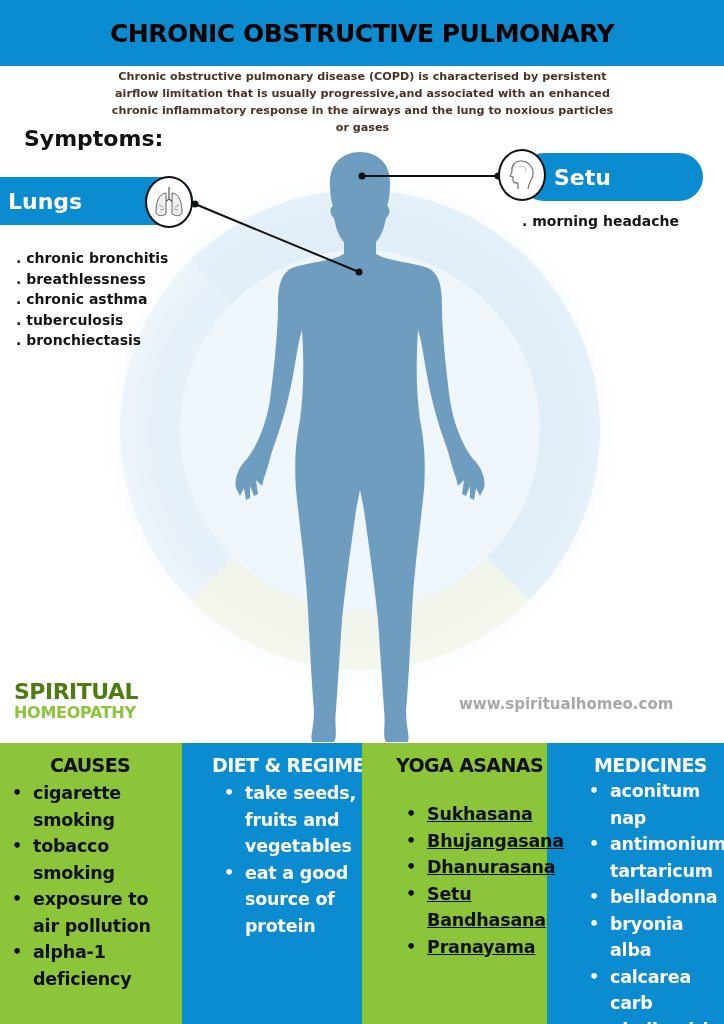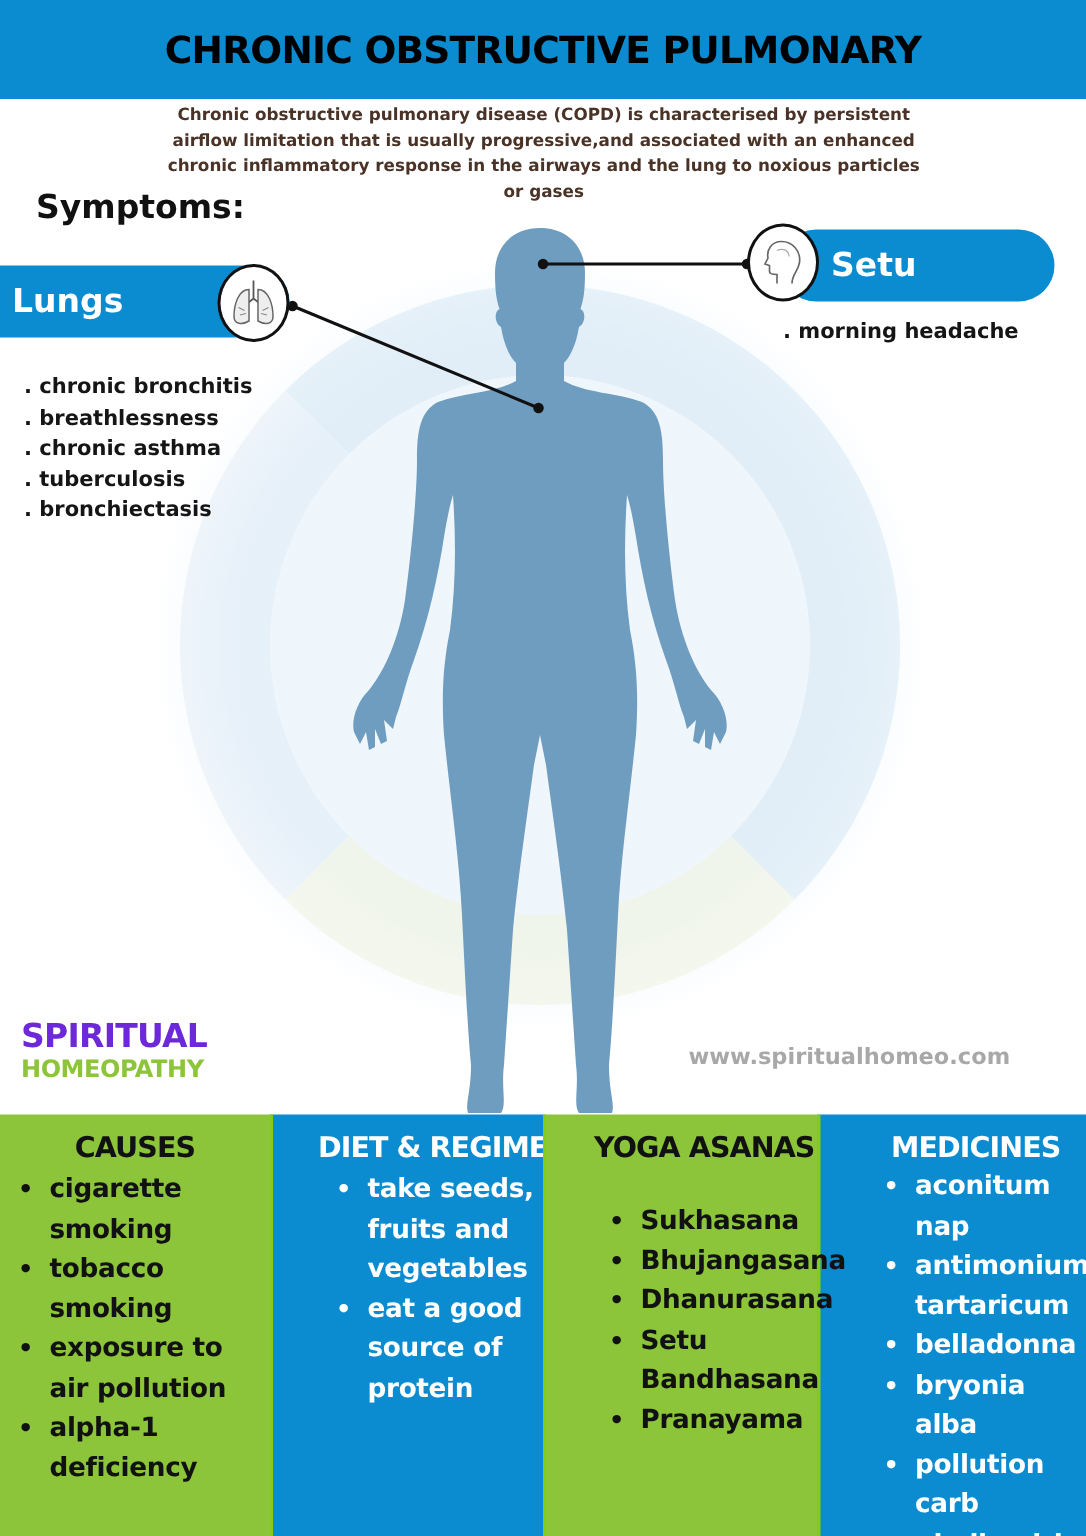--- a/index.html
+++ b/index.html
@@ -15,37 +15,37 @@
   .pill.head { left: 520px; top: 153px; width: 183px; border-radius: 26px; padding-left: 34px; }
   .badge { position: absolute; width: 48px; height: 52px; border-radius: 50%; background: #ffffff; border: 2px solid #111; display: flex; align-items: center; justify-content: center; }
   .badge.lungs { left: 145px; top: 176px; }
   .badge.head { left: 498px; top: 149px; }
   .sym-list { position: absolute; list-style: none; font-size: 14px; font-weight: bold; color: #151515; line-height: 20.5px; }
   .sym-list.lungs { left: 16px; top: 248px; }
   .sym-list.head { left: 522px; top: 211px; }
   .figure { position: absolute; left: 230px; top: 150px; width: 260px; height: 595px; }
   .connector { position: absolute; left: 0; top: 0; width: 724px; height: 740px; pointer-events: none; }
   .brand { position: absolute; left: 14px; top: 680px; }
-  .brand .b1 { font-size: 22px; font-weight: bold; color: #6d28d9; line-height: 24px; letter-spacing: -0.5px; }
+  .brand .b1 { font-size: 22px; font-weight: bold; color: #4d7c0f; line-height: 24px; letter-spacing: -0.5px; }
   .brand .b2 { font-size: 16px; font-weight: bold; color: #8cc43a; line-height: 18px; letter-spacing: -0.3px; }
   .site { position: absolute; left: 459px; top: 695px; font-size: 15px; font-weight: bold; color: #a8a8a8; }
   .columns { position: absolute; left: 0; top: 743px; width: 724px; height: 281px; display: flex; }
   .col { height: 100%; padding-top: 11px; }
   .col + .col { border-left: 2px solid #84cc16; padding-left: 30px; }
   .col.green { background: #8cc43a; color: #111111; }
   .col.blue { background: #0b8bd0; color: #ffffff; }
   .col h2 { font-size: 19px; font-weight: bold; text-align: center; letter-spacing: -0.6px; white-space: nowrap; }
   .col ul { list-style: none; margin-top: 4px; }
   .col li { position: relative; font-size: 17.5px; font-weight: bold; line-height: 26.5px; padding-left: 33px; padding-right: 2px; letter-spacing: -0.2px; }
   .col li::before { content: "•"; position: absolute; left: 12px; top: 0; font-size: 16px; }
   .col.c1 { width: 180px; }
   .col.c2 { width: 182px; }
   .col.c3 { width: 183px; }
   .col.c4 { width: 179px; }
-  .col.c3 ul { margin-top: 25px; }
+  .col.c3 ul { margin-top: 25px; text-decoration: underline; }
   .col.c4 ul { margin-top: 2px; }
 </style>
 </head>
 <body>
 
 <div class="header">
   <h1>CHRONIC OBSTRUCTIVE PULMONARY</h1>
 </div>
 
 <p class="intro">Chronic obstructive pulmonary disease (COPD) is characterised by persistent airflow limitation that is usually progressive,and associated with an enhanced chronic inflammatory response in the airways and the lung to noxious particles or gases</p>
@@ -182,17 +182,17 @@
       <li>Pranayama</li>
     </ul>
   </div>
   <div class="col blue c4">
     <h2>MEDICINES</h2>
     <ul>
       <li>aconitum nap</li>
       <li>antimonium tartaricum</li>
       <li>belladonna</li>
       <li>bryonia alba</li>
-      <li>pollution carb</li>
+      <li>calcarea carb</li>
       <li>phellandrinum</li>
     </ul>
   </div>
 </div>
 
 </body></html>

